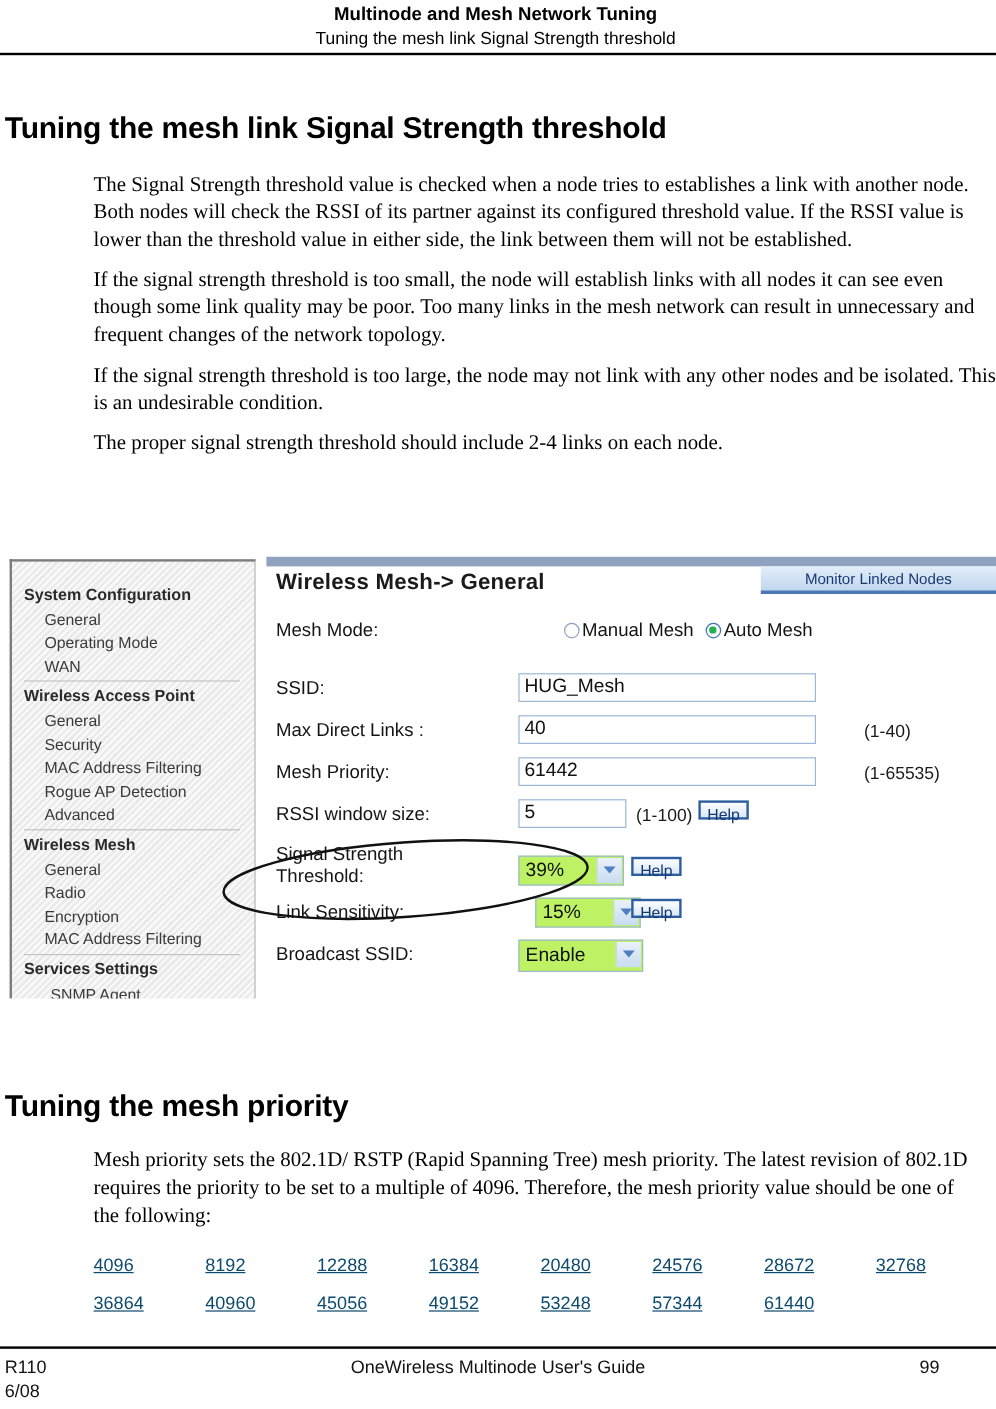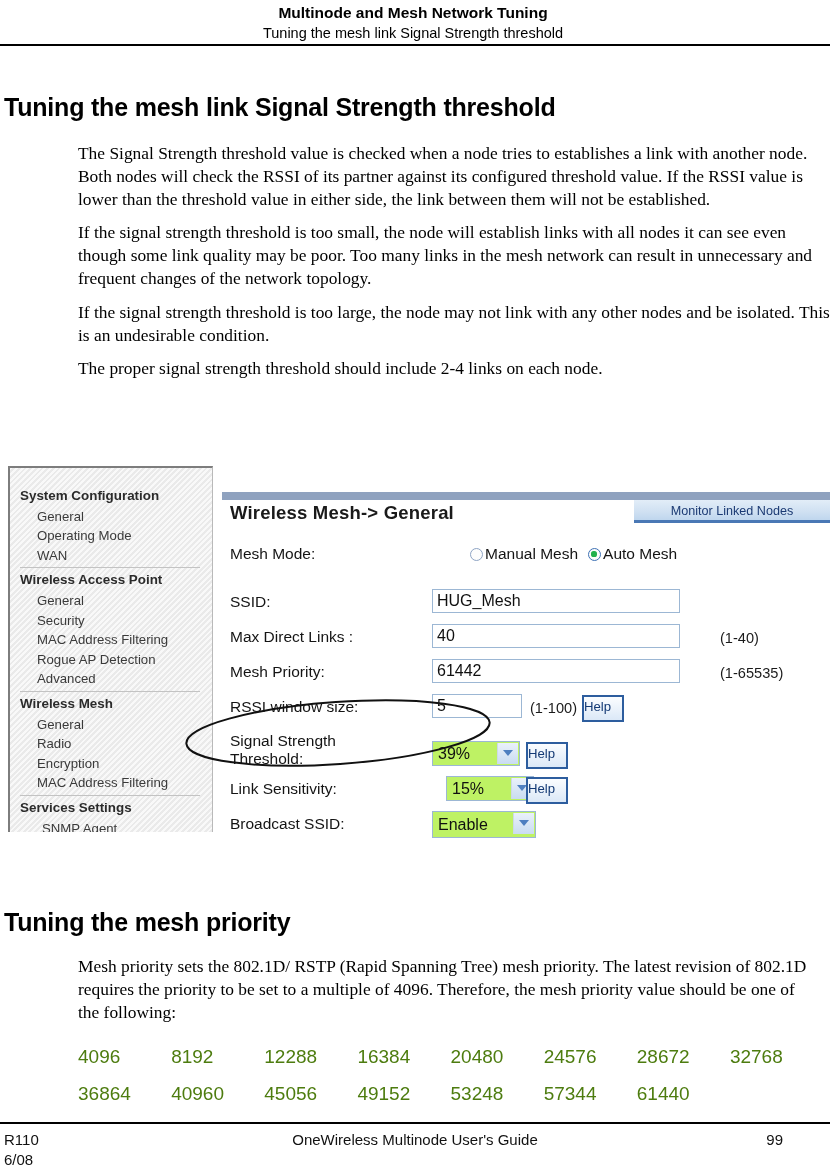--- a/index.html
+++ b/index.html
@@ -128,21 +128,20 @@
   }
 
   
   .ss-panel {
     position: absolute;
     top: 0px;
     left: 222px;
     width: 608px;
     height: 370px;
     background: #ffffff;
-    margin-top: 28px;
   }
   .panel-topbar {
     position: absolute;
     top: 0;
     left: 0;
     width: 608px;
     height: 8px;
     background: #8fa2bf;
   }
   .panel-title {
@@ -285,22 +284,23 @@
     width: 0; height: 0;
     border-left: 5px solid transparent;
     border-right: 5px solid transparent;
     border-top: 6px solid #4e7fc0;
   }
 
   .helpbtn {
     position: absolute;
     top: -2px;
     width: 42px;
-    height: 27px;
+    height: 16px;
     line-height: 20px;
+    text-align: center;
     font-size: 13.2px;
     color: #143a75;
     background: linear-gradient(to bottom, #fbfdff, #dbe8f7);
     border: 2px solid #2d5d9e;
     box-sizing: border-box;
   }
 
   
   .annot-ellipse {
     position: absolute;
@@ -311,23 +311,24 @@
     pointer-events: none;
   }
 
   
   .num-table {
     position: absolute;
     left: 78px;
     top: 1041px;
     width: 745px;
     font-family: "Liberation Sans", sans-serif;
-    font-size: 19px;
-    color: #4d7c0f;
+    font-size: 15px;
+    color: #0c4a6e;
     border-collapse: collapse;
+    text-decoration: underline;
   }
   .num-table td {
     padding: 5px 0 10px 0;
     text-align: left;
     width: 12.5%;
     white-space: nowrap;
   }
 
   
   .footer-rule {

